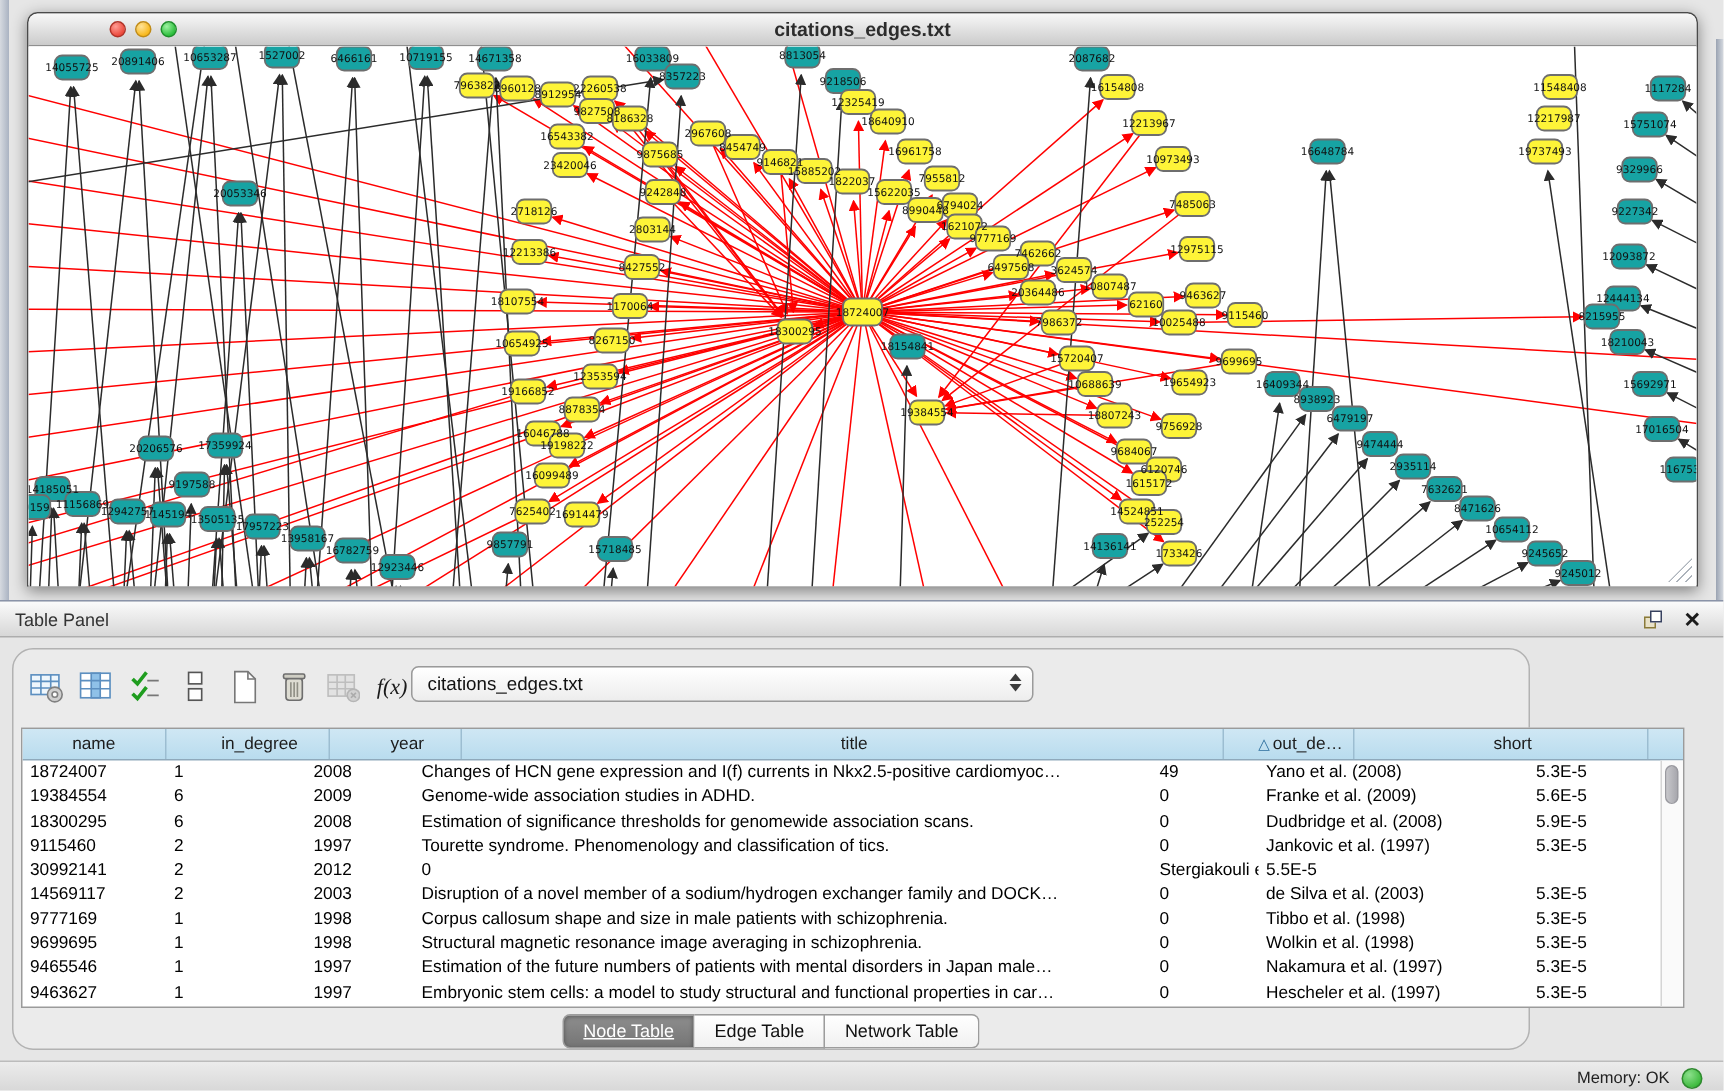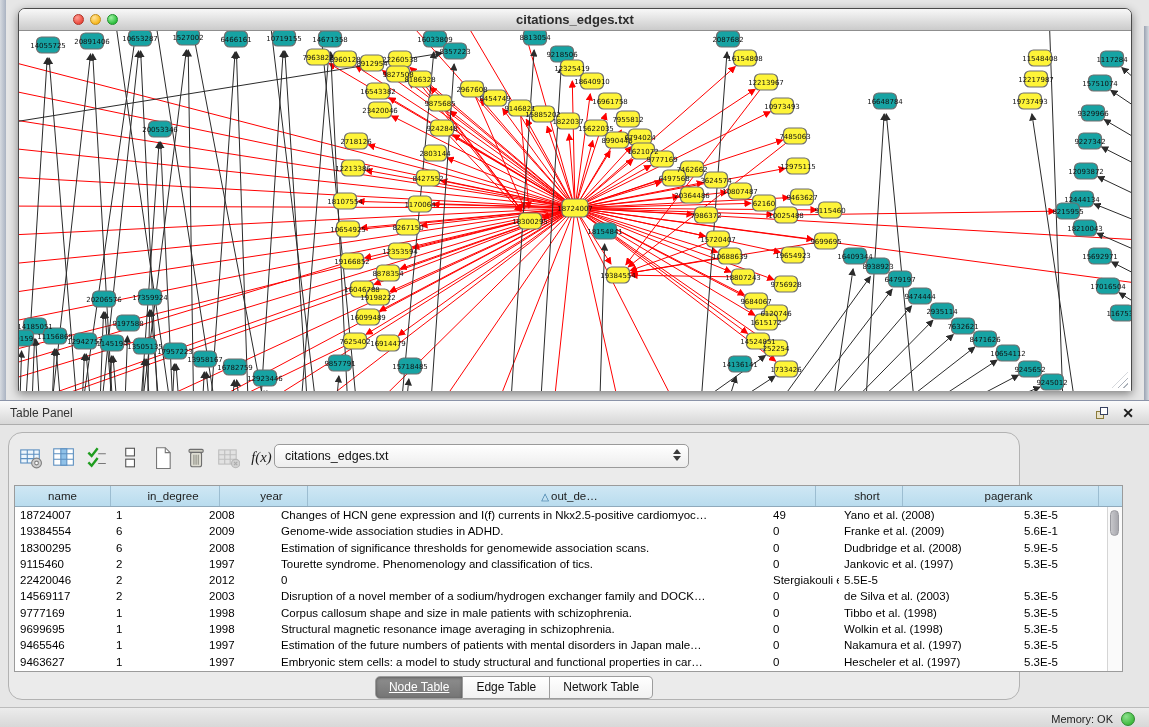--- a/index.html
+++ b/index.html
@@ -636,20 +636,21 @@
         <span class="tri-up"></span>
           <span class="tri-down"></span>
       </span>
     </div>
 
     <div class="table-box">
       <div class="thead" id="thead" style="grid-template-columns: 96px 93px 72px 492px 71px 180px 88px;">
           <div class="th">name</div>
           <div class="th">in_degree</div>
           <div class="th">year</div>
+          <div class="th">title</div>
           <div class="th"><span class="sort-tri">△</span>out_de…</div>
           <div class="th">short</div>
           <div class="th">pagerank</div>
         </div>
       <div id="tbody">
           <div class="trow" style="grid-template-columns: 96px 93px 72px 492px 71px 180px 88px;">
             <div class="td">18724007</div>
             <div class="td">1</div>
             <div class="td">2008</div>
             <div class="td">Changes of HCN gene expression and I(f) currents in Nkx2.5-positive cardiomyoc…</div>
@@ -657,42 +658,42 @@
             <div class="td">Yano et al. (2008)</div>
             <div class="td">5.3E-5</div>
           </div>
           <div class="trow" style="grid-template-columns: 96px 93px 72px 492px 71px 180px 88px;">
             <div class="td">19384554</div>
             <div class="td">6</div>
             <div class="td">2009</div>
             <div class="td">Genome-wide association studies in ADHD.</div>
             <div class="td">0</div>
             <div class="td">Franke et al. (2009)</div>
-            <div class="td">5.6E-1</div>
+            <div class="td">5.6E-5</div>
           </div>
           <div class="trow" style="grid-template-columns: 96px 93px 72px 492px 71px 180px 88px;">
             <div class="td">18300295</div>
             <div class="td">6</div>
             <div class="td">2008</div>
             <div class="td">Estimation of significance thresholds for genomewide association scans.</div>
             <div class="td">0</div>
             <div class="td">Dudbridge et al. (2008)</div>
             <div class="td">5.9E-5</div>
           </div>
           <div class="trow" style="grid-template-columns: 96px 93px 72px 492px 71px 180px 88px;">
             <div class="td">9115460</div>
             <div class="td">2</div>
             <div class="td">1997</div>
             <div class="td">Tourette syndrome. Phenomenology and classification of tics.</div>
             <div class="td">0</div>
             <div class="td">Jankovic et al. (1997)</div>
             <div class="td">5.3E-5</div>
           </div>
           <div class="trow" style="grid-template-columns: 96px 93px 72px 492px 71px 180px 88px;">
-            <div class="td">22420046</div>
+            <div class="td">30992141</div>
             <div class="td">2</div>
             <div class="td">2012</div>
             <div class="td">0</div>
             <div class="td">Stergiakouli et al. (2012)</div>
             <div class="td">5.5E-5</div>
           </div>
           <div class="trow" style="grid-template-columns: 96px 93px 72px 492px 71px 180px 88px;">
             <div class="td">14569117</div>
             <div class="td">2</div>
             <div class="td">2003</div>

